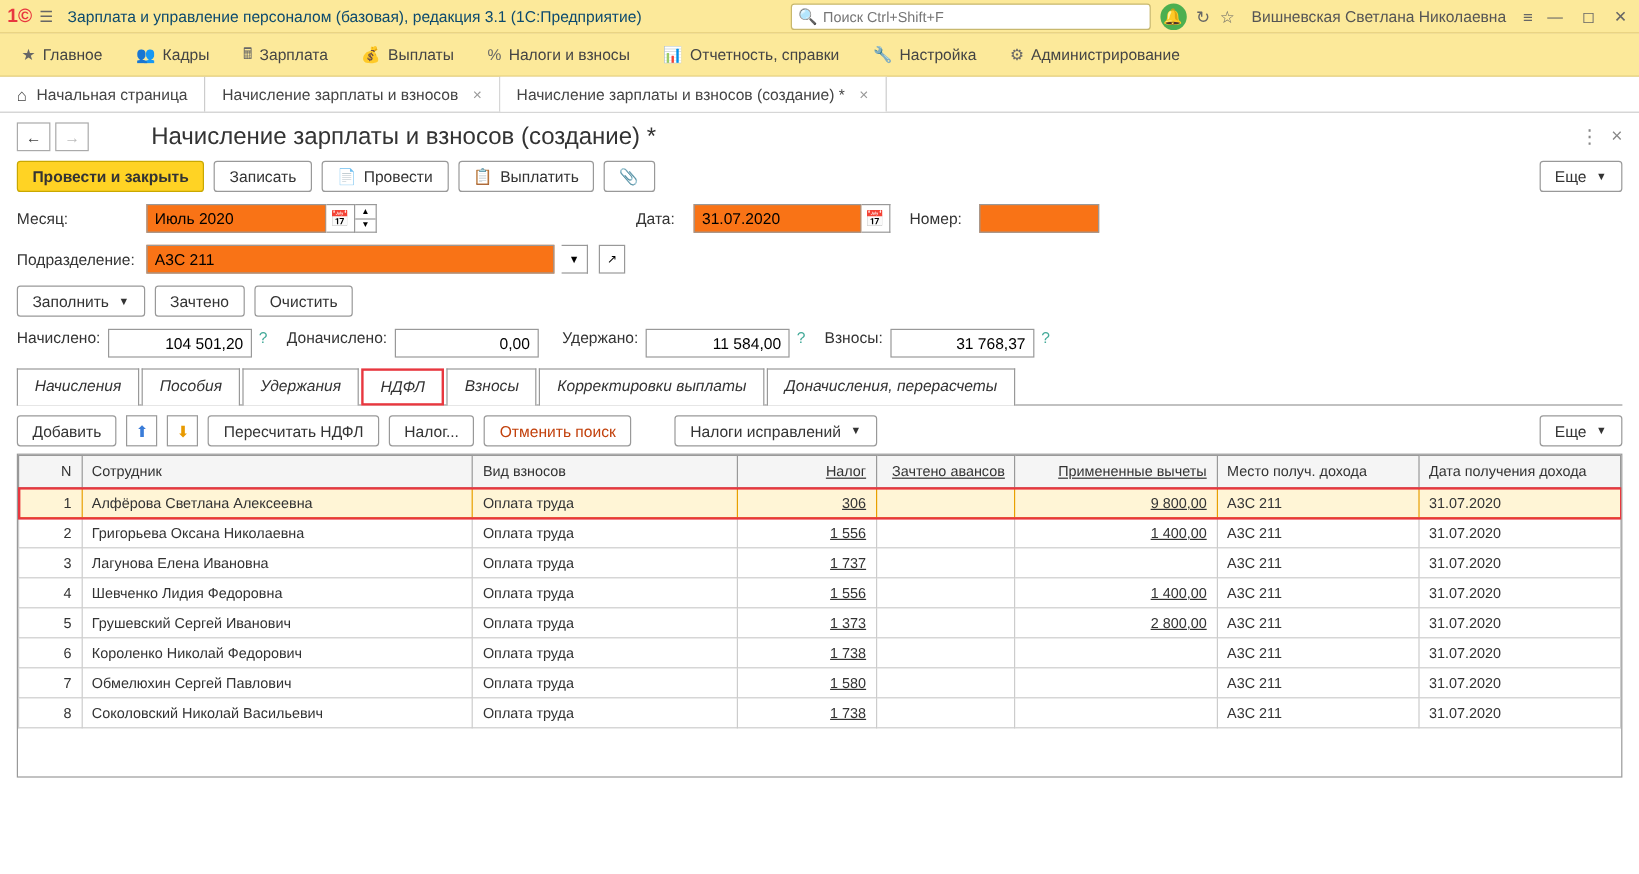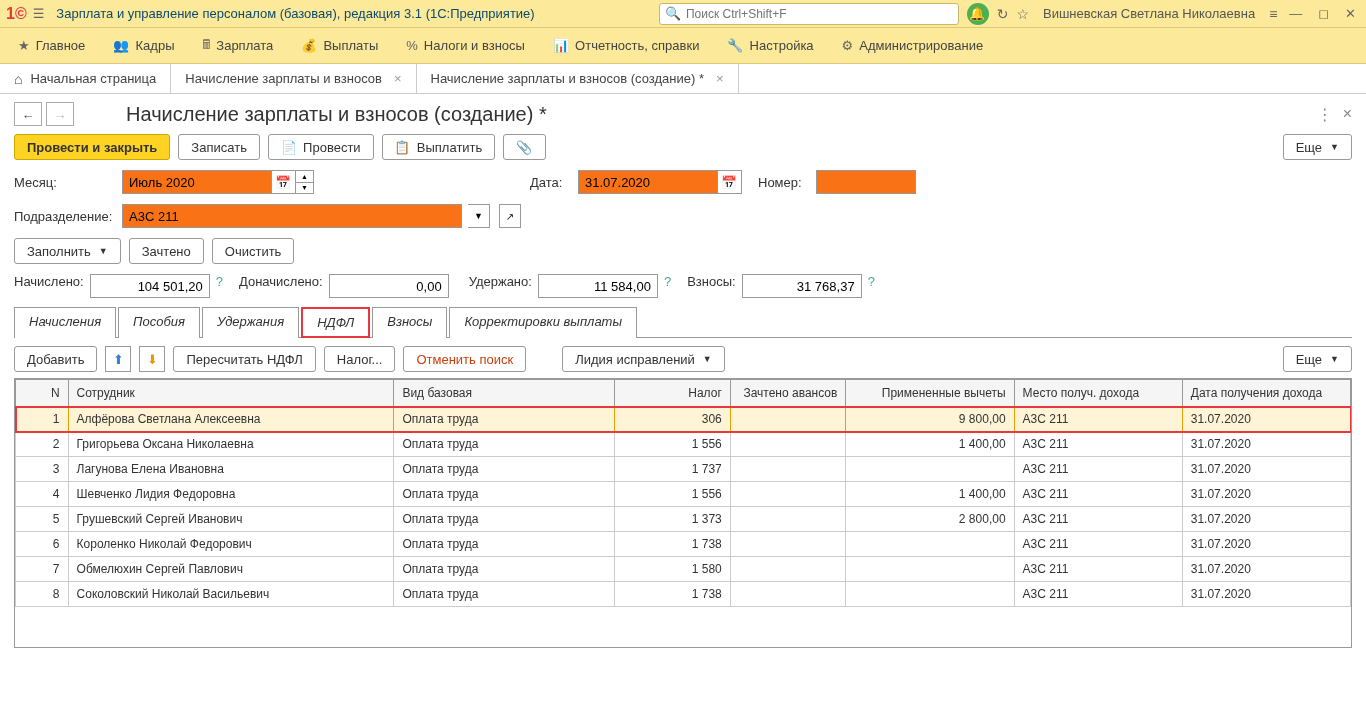--- a/index.html
+++ b/index.html
@@ -70,21 +70,21 @@
 .inner-tab.highlighted { border: 2px solid #e8373f; }
 
 .table-toolbar { display: flex; align-items: center; gap: 8px; margin-bottom: 6px; }
 .arrow-btn { border: 1px solid #999; width: 26px; height: 26px; background: #fff; display: flex; align-items: center; justify-content: center; cursor: pointer; }
 .arrow-up { color: #3a7cd8; }
 .arrow-down { color: #e89a00; }
 
 .data-table { width: 100%; border: 1px solid #999; border-collapse: collapse; }
 .data-table th { background: #f5f5f5; border: 1px solid #999; padding: 6px 8px; text-align: left; font-weight: normal; color: #333; font-size: 12px; }
 .data-table td { border: 1px solid #ccc; padding: 5px 8px; color: #333; font-size: 12px; }
-.data-table th.num, .data-table td.num { text-align: right; }
+.data-table th.num, .data-table td.num { text-align: right; text-decoration: underline; }
 .data-table th.rownum, .data-table td.rownum { text-align: right; width: 50px; }
 .data-table tr.highlighted { background: #fff5d6; outline: 2px solid #e8373f; outline-offset: -1px; }
 .data-table tr.highlighted td { border-color: #e8a000; }
 .table-wrap { border: 1px solid #999; overflow: auto; }
 .table-footer-space { height: 40px; }
 
 .btn.disabled { color: #c2410c; cursor: default; }
 </style>
 </head>
 <body>
@@ -253,20 +253,21 @@
     <span class="q-mark">?</span>
   </div>
 
   <div class="inner-tabs">
     <div class="inner-tab">Начисления</div>
     <div class="inner-tab">Пособия</div>
     <div class="inner-tab">Удержания</div>
     <div class="inner-tab active highlighted">НДФЛ</div>
     <div class="inner-tab">Взносы</div>
     <div class="inner-tab">Корректировки выплаты</div>
+    <div class="inner-tab">Доначисления, перерасчеты</div>
   </div>
 
   <div class="table-toolbar">
     <div class="btn">
         <span>Добавить</span>
       </div>
     <div class="arrow-btn">
         <span class="arrow-up">⬆</span>
       </div>
     <div class="arrow-btn">
@@ -276,36 +277,36 @@
         <span>Пересчитать НДФЛ</span>
       </div>
     <div class="btn">
         <span>Налог...</span>
       </div>
     <div class="btn disabled">
         <span>Отменить поиск</span>
       </div>
     <span style="width:20px"></span>
     <div class="btn">
-        <span>Лидия исправлений</span>
+        <span>Налоги исправлений</span>
         <span class="dropdown-arrow">▼</span>
       </div>
     <div class="btn more">
         <span>Еще</span>
         <span class="dropdown-arrow">▼</span>
       </div>
   </div>
 
   <div class="table-wrap">
     <table class="data-table">
       <thead>
           <tr>
         <th class="rownum">N</th>
         <th style="width:310px">Сотрудник</th>
-        <th style="width:210px">Вид базовая</th>
+        <th style="width:210px">Вид взносов</th>
         <th class="num" style="width:110px">Налог</th>
         <th class="num" style="width:110px">Зачтено авансов</th>
         <th class="num" style="width:160px">Примененные вычеты</th>
         <th style="width:160px">Место получ. дохода</th>
         <th style="width:160px">Дата получения дохода</th>
       </tr>
         </thead>
       <tbody id="table-body">
           <tr class="highlighted">
             <td class="rownum">1</td>

